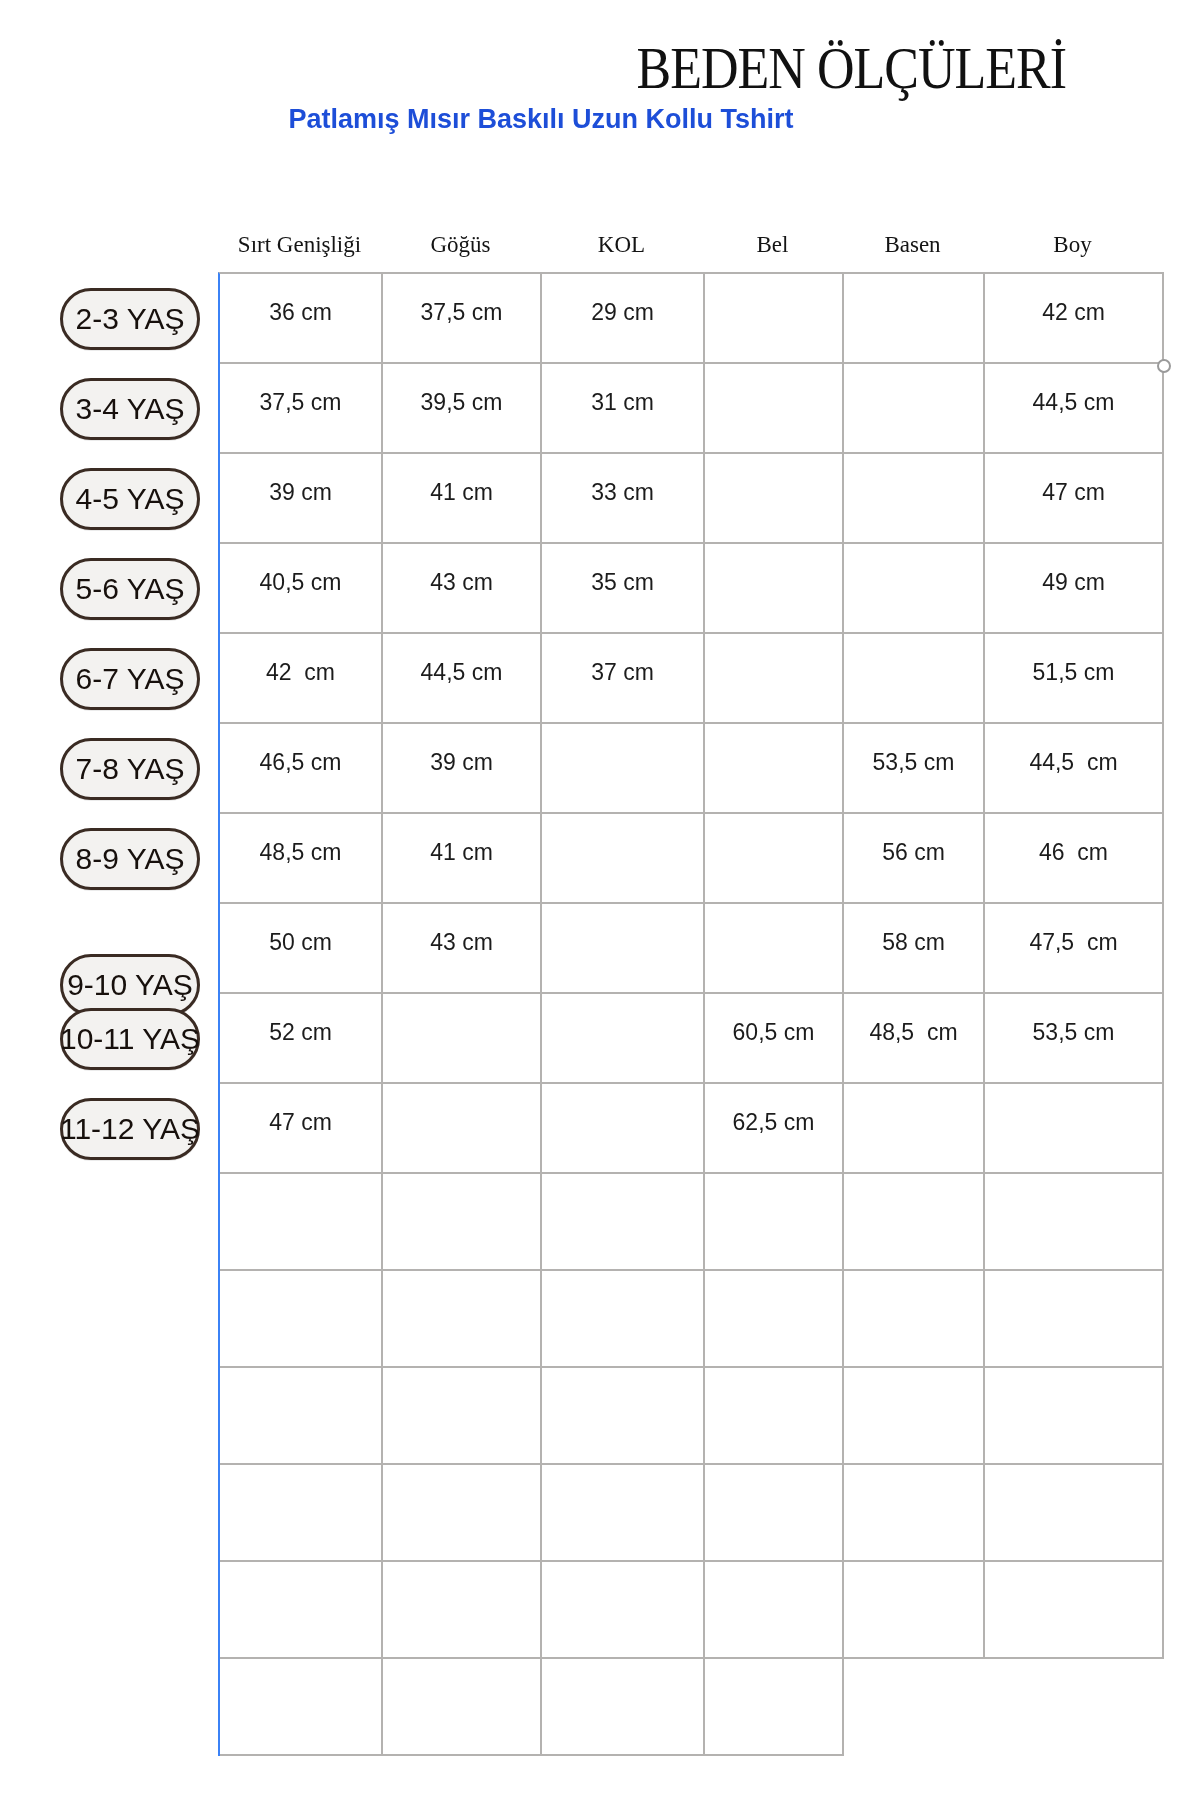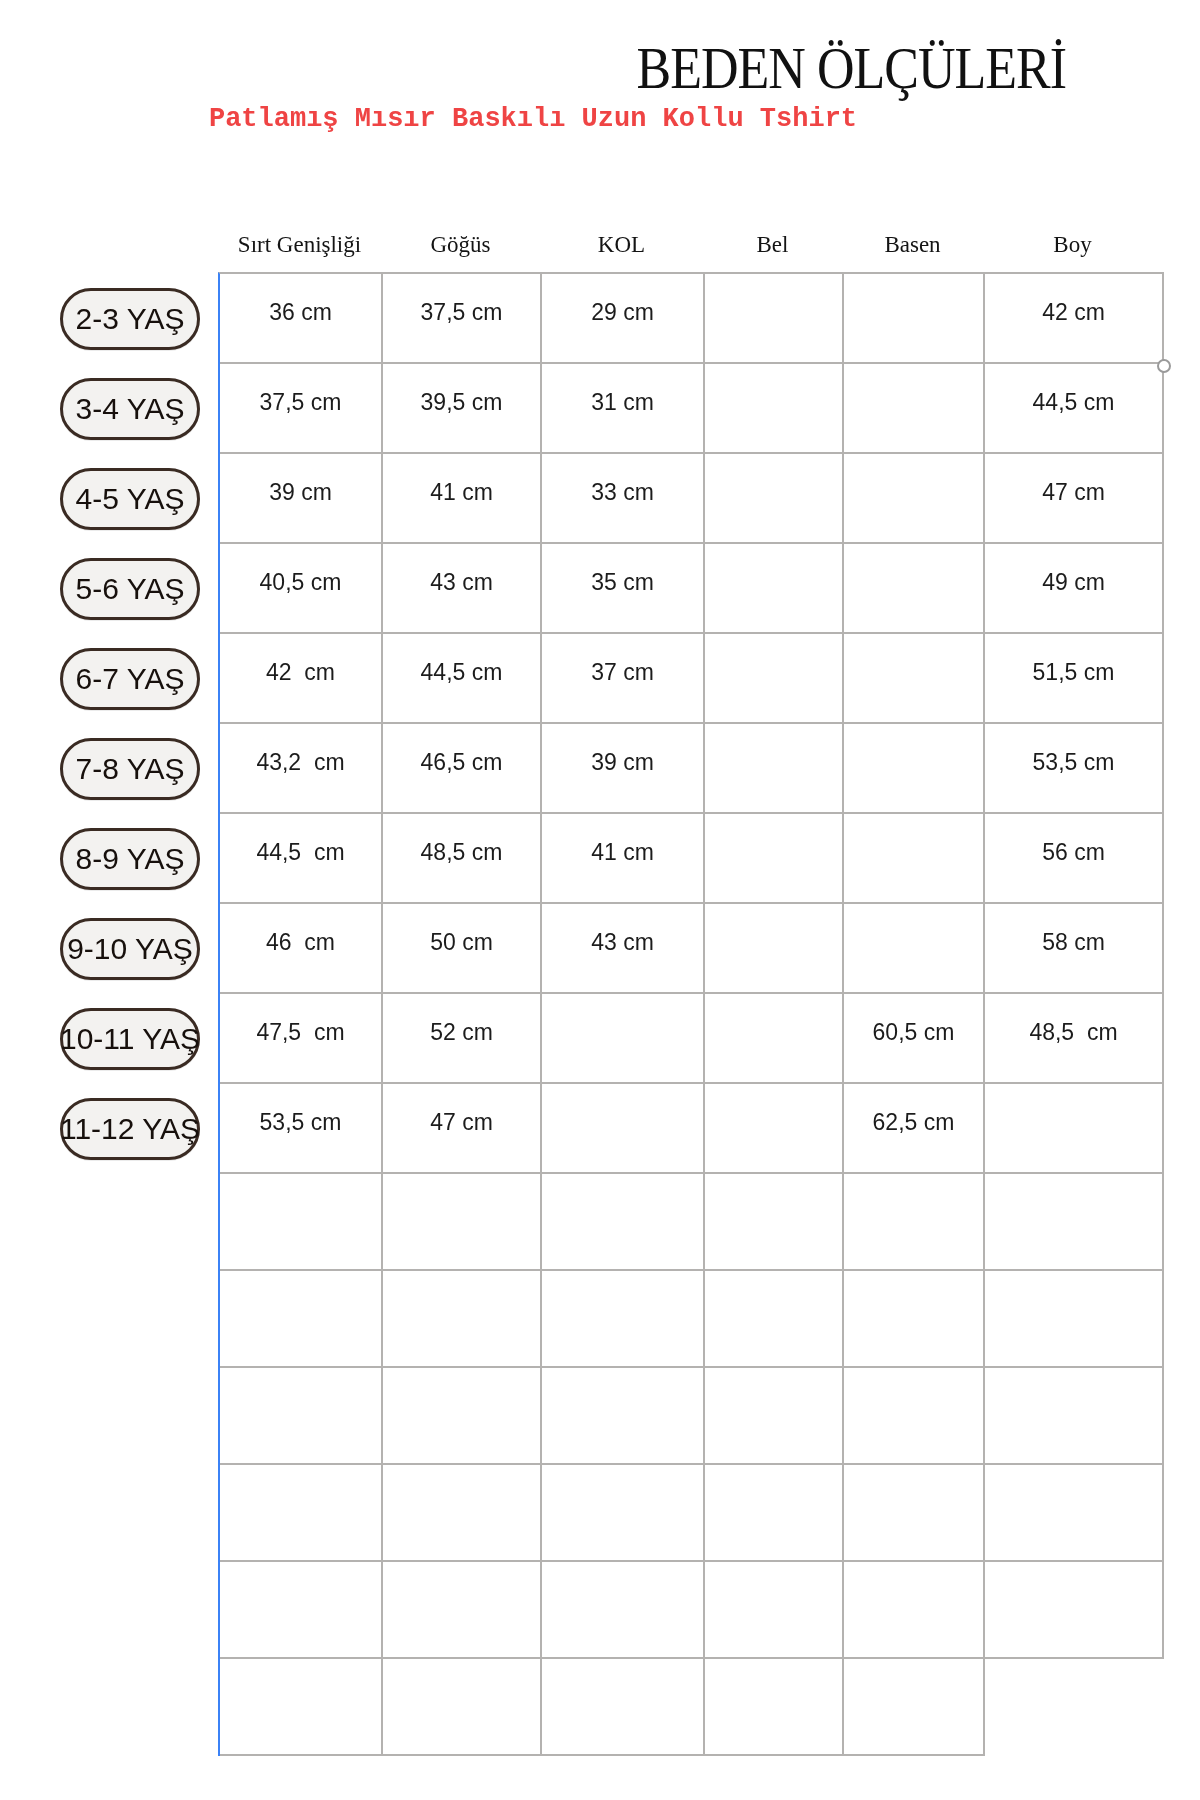--- a/index.html
+++ b/index.html
@@ -22,25 +22,26 @@
     font-size:52px;
     letter-spacing:-1px;
     color:#111111;
     transform:scaleY(1.14);
     transform-origin:center top;
     white-space:pre;
   }
   .page-subtitle{
     position:absolute;top:104px;left:0;width:1066px;
     text-align:center;
-    font-family:Liberation Mono, monospace;
+    font-family:Liberation Sans, sans-serif;
     font-weight:600;
     font-size:27px;
-    color:#ef4444;
-    white-space:pre;
+    color:#1d4ed8;
+    white-space:pre;
+    padding-left:8px;
   }
   
   #header-row{
     position:absolute;left:218px;top:200px;height:66px;
     display:flex;align-items:flex-end;
   }
   .hcell{
     display:flex;justify-content:center;align-items:flex-end;
     padding-bottom:8px;
     font-family:"Liberation Serif", serif;
@@ -107,21 +108,21 @@
     </div>
 
   <div id="pill-column">
       <div class="pill" style="top: 16px;">2-3 YAŞ</div>
       <div class="pill" style="top: 106px;">3-4 YAŞ</div>
       <div class="pill" style="top: 196px;">4-5 YAŞ</div>
       <div class="pill" style="top: 286px;">5-6 YAŞ</div>
       <div class="pill" style="top: 376px;">6-7 YAŞ</div>
       <div class="pill" style="top: 466px;">7-8 YAŞ</div>
       <div class="pill" style="top: 556px;">8-9 YAŞ</div>
-      <div class="pill" style="top: 646px;">9-10 YAŞ</div>
+      <div class="pill" style="top: 682px;">9-10 YAŞ</div>
       <div class="pill" style="top: 736px;">10-11 YAŞ</div>
       <div class="pill" style="top: 826px;">11-12 YAŞ</div>
     </div>
 
   <div id="grid" style="grid-template-columns: 163px 159px 163px 139px 141px 179px; grid-template-rows: repeat(10, 90px) repeat(6, 97px);">
       <div class="cell">36 cm</div>
       <div class="cell">37,5 cm</div>
       <div class="cell">29 cm</div>
       <div class="cell"></div>
       <div class="cell"></div>
@@ -143,21 +144,20 @@
       <div class="cell">35 cm</div>
       <div class="cell"></div>
       <div class="cell"></div>
       <div class="cell">49 cm</div>
       <div class="cell">42  cm</div>
       <div class="cell">44,5 cm</div>
       <div class="cell">37 cm</div>
       <div class="cell"></div>
       <div class="cell"></div>
       <div class="cell">51,5 cm</div>
-      <div class="cell">43,2  cm</div>
       <div class="cell">46,5 cm</div>
       <div class="cell">39 cm</div>
       <div class="cell"></div>
       <div class="cell"></div>
       <div class="cell">53,5 cm</div>
       <div class="cell">44,5  cm</div>
       <div class="cell">48,5 cm</div>
       <div class="cell">41 cm</div>
       <div class="cell"></div>
       <div class="cell"></div>

